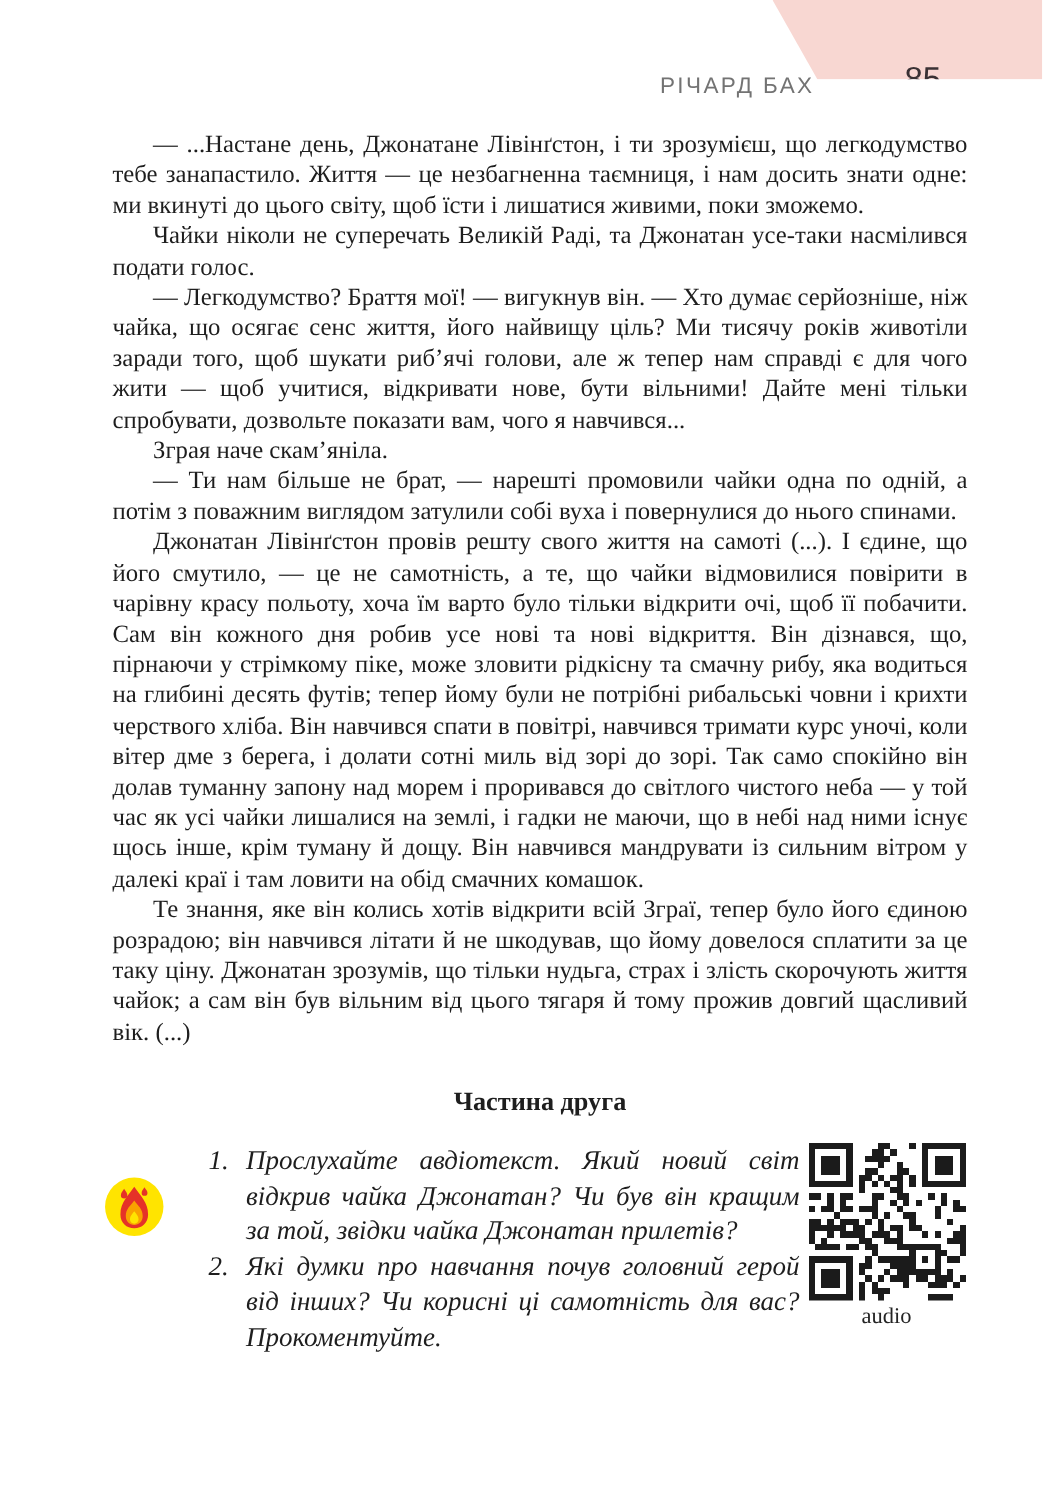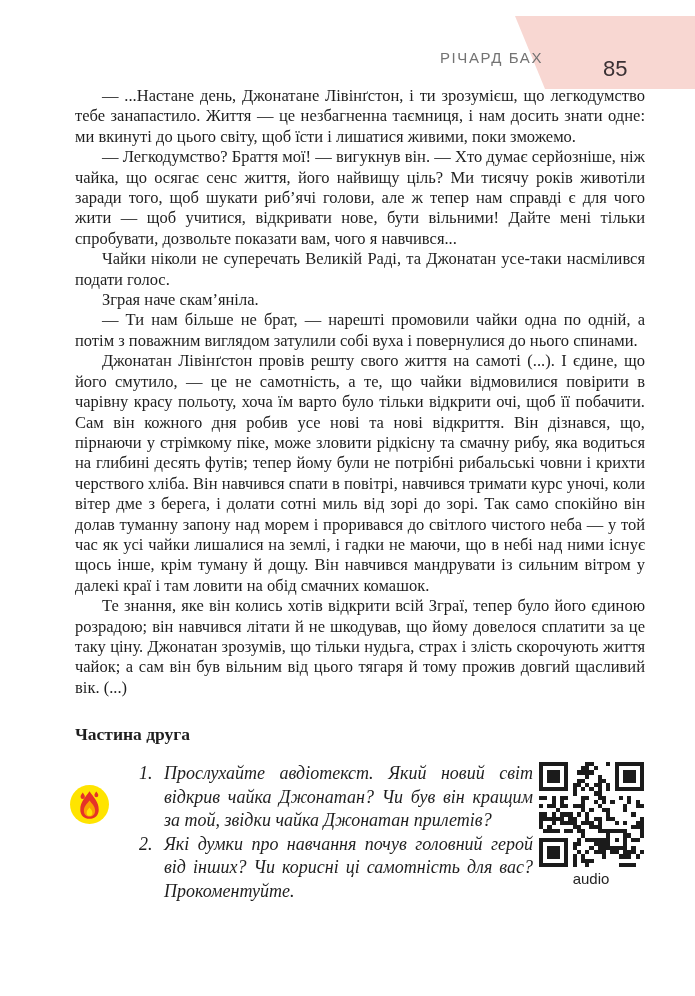--- a/index.html
+++ b/index.html
@@ -7,22 +7,22 @@
     position:relative;
     width:695px; height:996px;
     background:#ffffff;
     overflow:hidden;
     font-family:"Liberation Serif","DejaVu Serif",serif;
     color:#1e1e1e;
   }
 
   
   .corner {
-    position:absolute; top:16px; right:0;
-    width:190px; height:73px;
+    position:absolute; top:0; right:0;
+    width:190px; height:53px;
     clip-path:polygon(10px 0, 100% 0, 100% 100%, 40px 100%);
   }
   .page-number {
     position:absolute; left:98px; top:42px;
     font-family:"Liberation Sans","DejaVu Sans",sans-serif;
     font-size:22px; line-height:1;
   }
   .running-title {
     position:absolute; top:50px; right:152px;
     font-family:"Liberation Sans","DejaVu Sans",sans-serif;
@@ -44,21 +44,21 @@
   }
   .credit {
     margin:3px 0 0 0;
     text-align:right;
     font-style:italic;
     font-size:16.5px;
     line-height:20.4px;
   }
   .section-title {
     margin:26px 0 0 0;
-    text-align:left;
+    text-align:center;
     font-size:17.5px;
     font-weight:bold;
     line-height:20px;
   }
 
   
   .tasks {
     display:flex;
     margin-top:18px;
     align-items:flex-start;
@@ -78,41 +78,41 @@
   }
   .task-num { flex:0 0 25px; }
   .task-text { flex:1; text-align:justify; }
   .qr-col {
     margin-left:auto;
     width:108px;
     text-align:center;
   }
   .qr-col svg { display:block; width:105px; height:105px; margin:0 auto; }
   .qr-label {
-    font-family:Liberation Sans, sans-serif;
+    font-family:Liberation Serif, serif;
     font-size:15px; color:#242424; margin-top:3px;
   }
 </style>
 </head>
 <body>
 
 <div class="page">
 
   <div class="corner" style="background-color: rgb(248, 215, 210);">
     <div class="page-number" style="color: rgb(58, 49, 52);">85</div>
   </div>
 
   <div class="running-title">РІЧАРД БАХ</div>
 
   <div class="content">
 
     <div>
       <p class="body-par">— ...Настане день, Джонатане Лівінґстон, і ти зрозумієш, що легкодумство тебе занапастило. Життя — це незбагненна таємниця, і нам досить знати одне: ми вкинуті до цього світу, щоб їсти і лишатися живими, поки зможемо.</p>
+      <p class="body-par">Чайки ніколи не суперечать Великій Раді, та Джонатан усе-таки насмілився подати голос.</p>
       <p class="body-par">— Легкодумство? Браття мої! — вигукнув він. — Хто думає серйозніше, ніж чайка, що осягає сенс життя, його найвищу ціль? Ми тисячу років животіли заради того, щоб шукати риб’ячі голови, але ж тепер нам справді є для чого жити — щоб учитися, відкривати нове, бути вільними! Дайте мені тільки спробувати, дозвольте показати вам, чого я навчився...</p>
-      <p class="body-par">Чайки ніколи не суперечать Великій Раді, та Джонатан усе-таки насмілився подати голос.</p>
       <p class="body-par">Зграя наче скам’яніла.</p>
       <p class="body-par">— Ти нам більше не брат, — нарешті промовили чайки одна по одній, а потім з поважним виглядом затулили собі вуха і повернулися до нього спинами.</p>
       <p class="body-par">Джонатан Лівінґстон провів решту свого життя на самоті (...). І єдине, що його смутило, — це не самотність, а те, що чайки відмовилися повірити в чарівну красу польоту, хоча їм варто було тільки відкрити очі, щоб її побачити. Сам він кожного дня робив усе нові та нові відкриття. Він дізнався, що, пірнаючи у стрімкому піке, може зловити рідкісну та смачну рибу, яка водиться на глибині десять футів; тепер йому були не потрібні рибальські човни і крихти черствого хліба. Він навчився спати в повітрі, навчився тримати курс уночі, коли вітер дме з берега, і долати сотні миль від зорі до зорі. Так само спокійно він долав туманну запону над морем і проривався до світлого чистого неба — у той час як усі чайки лишалися на землі, і гадки не маючи, що в небі над ними існує щось інше, крім туману й дощу. Він навчився мандрувати із сильним вітром у далекі краї і там ловити на обід смачних комашок.</p>
       <p class="body-par">Те знання, яке він колись хотів відкрити всій Зграї, тепер було його єдиною розрадою; він навчився літати й не шкодував, що йому довелося сплатити за це таку ціну. Джонатан зрозумів, що тільки нудьга, страх і злість скорочують життя чайок; а сам він був вільним від цього тягаря й тому прожив довгий щасливий вік. (...)</p>
     </div>
 
 
     <h2 class="section-title">Частина друга</h2>
 
     <div class="tasks">

